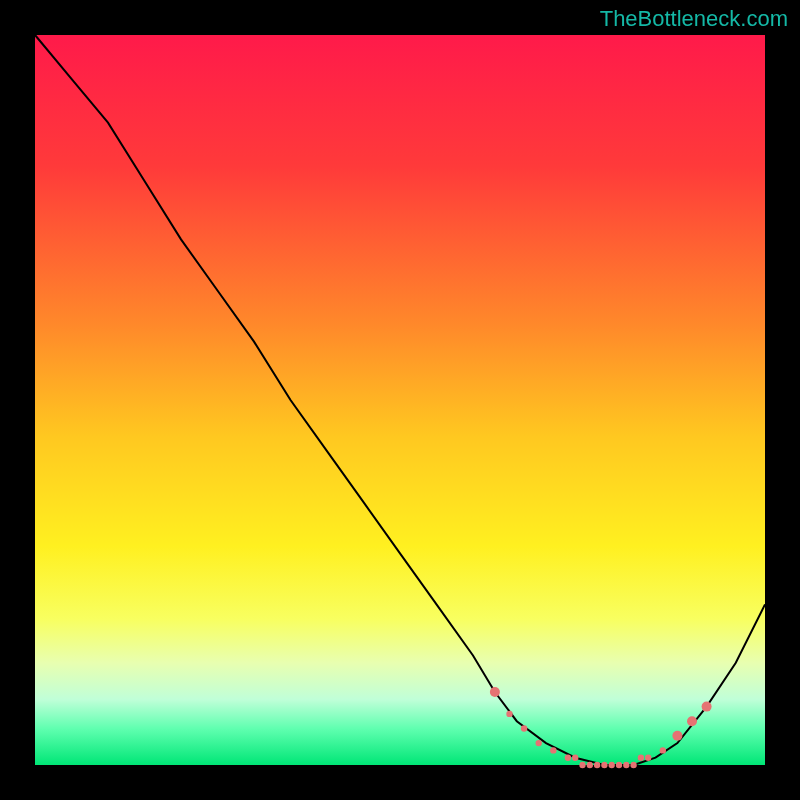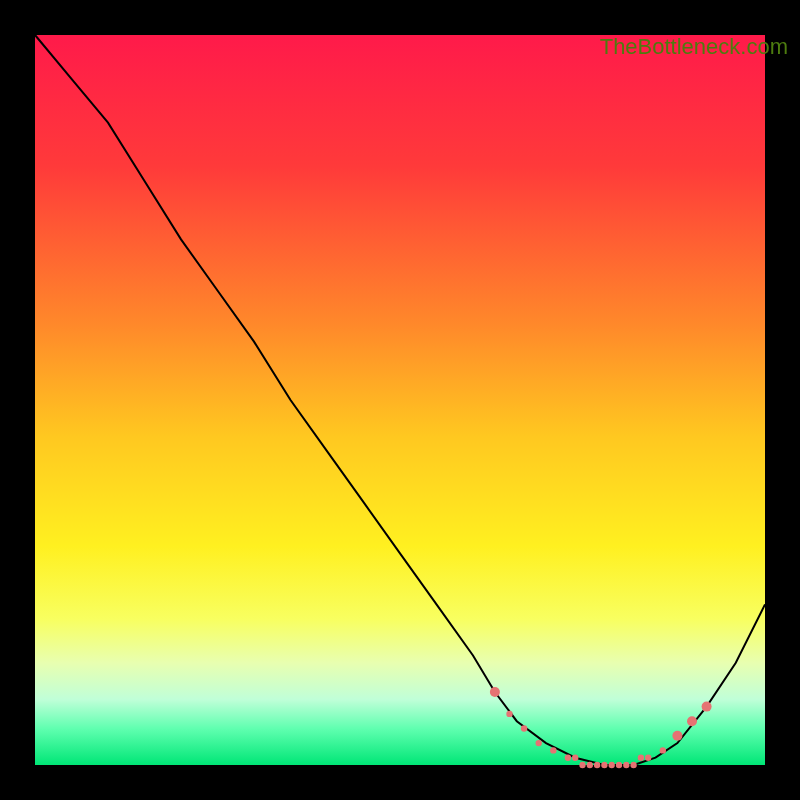--- a/index.html
+++ b/index.html
@@ -7,25 +7,24 @@
     width: 800px;
     height: 800px;
     background: #000;
     position: relative;
     font-family: Arial, Helvetica, sans-serif;
   }
   .watermark {
     position: absolute;
     top: 6px;
     right: 12px;
-    color: #4d7c0f;
+    color: #14b8a6;
     font-size: 22px;
     font-weight: 400;
     z-index: 10;
-    margin-top: 28px;
   }
   .plot-area {
     position: absolute;
     left: 35px;
     top: 35px;
     width: 730px;
     height: 730px;
   }
   .gradient-bg {
     position: absolute;

